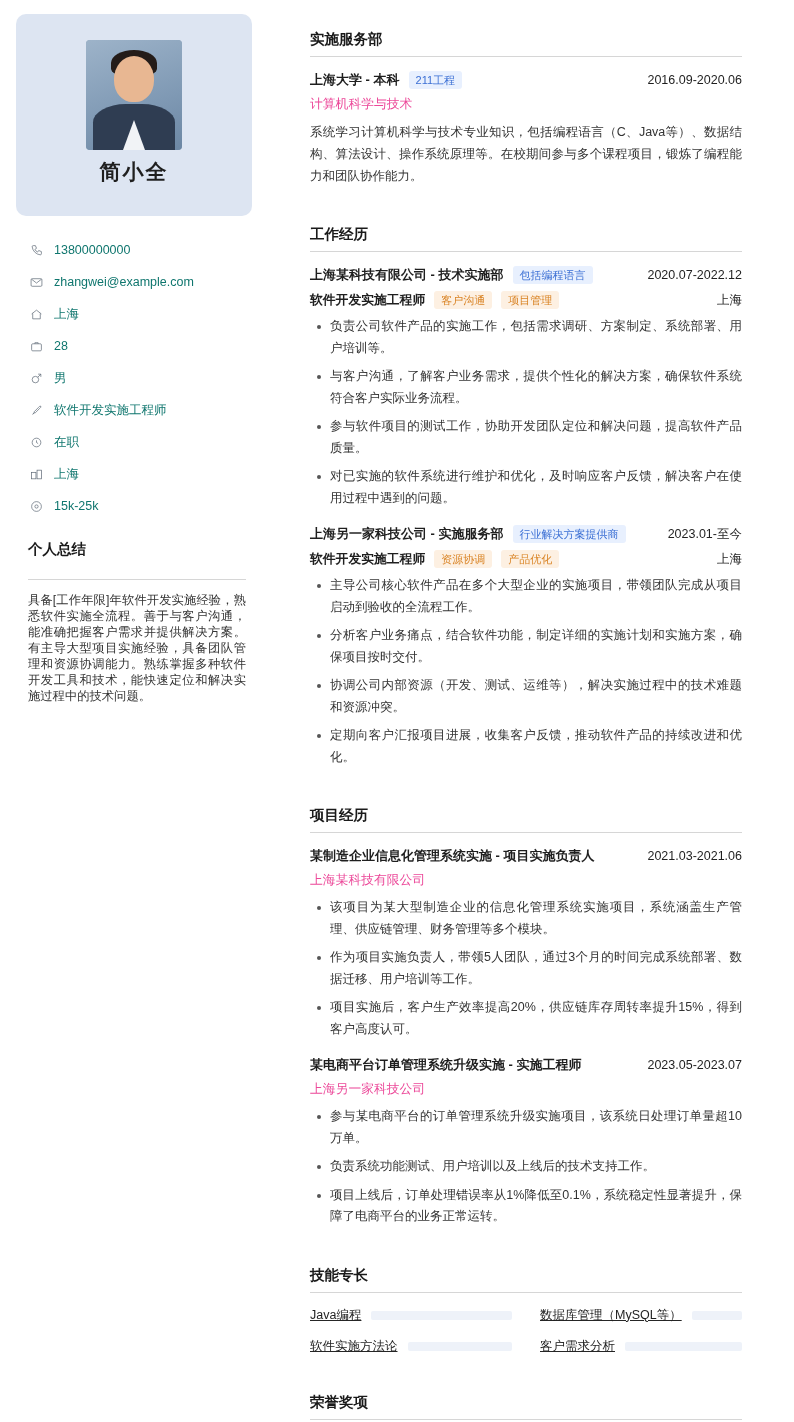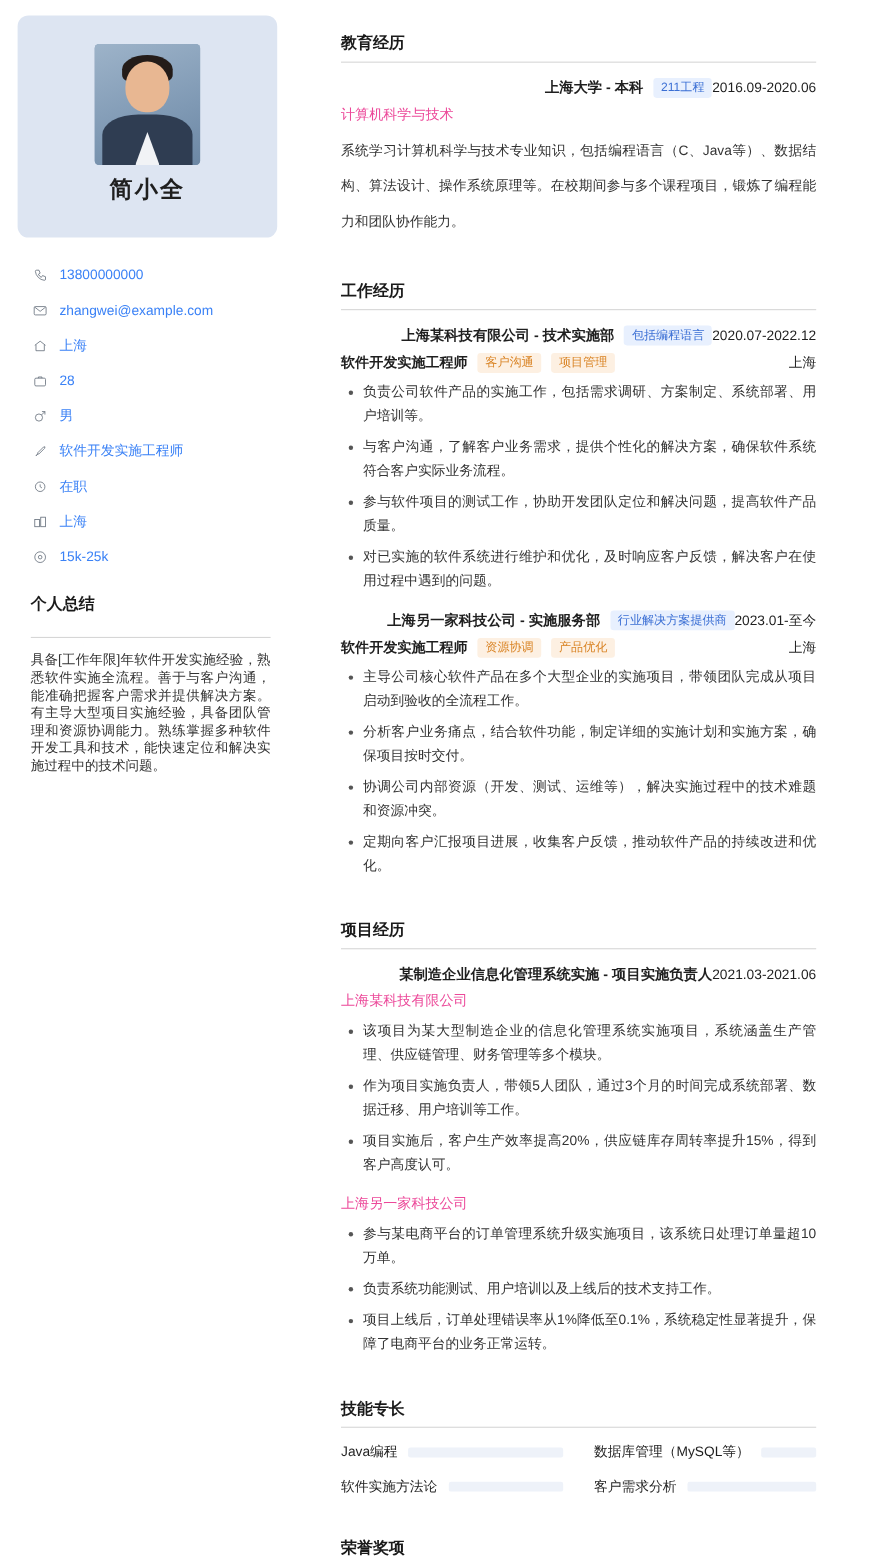--- a/index.html
+++ b/index.html
@@ -72,21 +72,21 @@
     font-weight: 700;
     letter-spacing: 2px;
     color: #1f1f1f;
   }
 
   .contact { margin: 26px 22px 0 28px; }
   .c-row {
     display: flex;
     align-items: flex-start;
     font-size: 12.5px;
-    color: #3b82f6;
+    color: #0f766e;
     margin-bottom: 16px;
     line-height: 16px;
   }
   .c-ico {
     width: 16px; height: 16px;
     margin-right: 10px;
     flex: 0 0 16px;
     color: #6b7786;
     display: flex; align-items: center; justify-content: center;
   }
@@ -122,21 +122,21 @@
     border-bottom: 1px solid #d6d6d6;
     margin-bottom: 14px;
     margin-top: 38px;
   }
   .sec-title.first { margin-top: 0; }
 
   .entry { margin-bottom: 16px; }
   .entry-head {
     display: flex;
     align-items: center;
-    justify-content: flex-end;
+    justify-content: space-between;
     margin-bottom: 7px;
   }
   .entry-head-left { display: flex; align-items: center; flex-wrap: wrap; gap: 9px; }
   .entry-title { font-size: 13px; font-weight: 700; color: #1f1f1f; }
   .entry-date { font-size: 12.5px; font-weight: 400; color: #1f1f1f; white-space: nowrap; }
   .tag {
     font-size: 11px;
     padding: 2px 7px;
     border-radius: 3px;
     background: #e8f0fe;
@@ -149,21 +149,21 @@
     align-items: center;
     justify-content: space-between;
     margin-bottom: 7px;
   }
   .sub-row-left { display: flex; align-items: center; gap: 9px; flex-wrap: wrap; }
   .sub-title { font-size: 12.8px; font-weight: 700; color: #1f1f1f; }
   .sub-right { font-size: 12.5px; color: #1f1f1f; }
   .plain-line { font-size: 12.8px; font-weight: 400; color: #ec4899; margin-bottom: 8px; }
   .para {
     font-size: 12.5px;
-    line-height: 32px;
+    line-height: 22px;
     color: #333;
     text-align: justify;
     margin-bottom: 4px;
   }
   ul.bullets { list-style: none; margin: 0 0 2px 0; padding: 0; }
   ul.bullets li {
     position: relative;
     padding-left: 20px;
     font-size: 12.5px;
     line-height: 21.5px;
@@ -181,21 +181,21 @@
   }
 
   
   .skills-grid {
     display: grid;
     grid-template-columns: 1fr 1fr;
     column-gap: 28px;
     row-gap: 14px;
     margin-bottom: 6px;
   }
-  .skill { display: flex; align-items: center; gap: 10px; }
+  .skill { display: flex; align-items: center; gap: 10px; text-decoration: underline; }
   .skill-name { font-size: 12.5px; color: #1f1f1f; white-space: nowrap; }
   .skill-bar {
     flex: 1;
     height: 9px;
     background: #eef2f9;
     border-radius: 2px;
     overflow: hidden;
     min-width: 40px;
   }
   .skill-fill { height: 100%; background: #cfdcf0; }
@@ -334,21 +334,21 @@
     <div class="sec-left">
       <div class="sec-left-title">个人总结</div>
       <div class="summary">具备[工作年限]年软件开发实施经验，熟悉软件实施全流程。善于与客户沟通，能准确把握客户需求并提供解决方案。有主导大型项目实施经验，具备团队管理和资源协调能力。熟练掌握多种软件开发工具和技术，能快速定位和解决实施过程中的技术问题。</div>
     </div>
 
   </aside>
 
   <main class="right">
 
     <section class="section">
-      <div class="sec-title first">教育经历</div>
+      <div class="sec-title first">实施服务部</div>
       <div class="entry">
         <div class="entry-head">
           <div class="entry-head-left">
             <span class="entry-title">上海大学 - 本科</span>
             <span class="tag">211工程</span>
           </div>
           <span class="entry-date">2016.09-2020.06</span>
         </div>
         <div class="plain-line">计算机科学与技术</div>
         <div class="para">系统学习计算机科学与技术专业知识，包括编程语言（C、Java等）、数据结构、算法设计、操作系统原理等。在校期间参与多个课程项目，锻炼了编程能力和团队协作能力。</div>
@@ -419,20 +419,26 @@
         </div>
         <div class="plain-line">上海某科技有限公司</div>
         <ul class="bullets">
           <li>该项目为某大型制造企业的信息化管理系统实施项目，系统涵盖生产管理、供应链管理、财务管理等多个模块。</li>
           <li>作为项目实施负责人，带领5人团队，通过3个月的时间完成系统部署、数据迁移、用户培训等工作。</li>
           <li>项目实施后，客户生产效率提高20%，供应链库存周转率提升15%，得到客户高度认可。</li>
         </ul>
       </div>
 
       <div class="entry">
+        <div class="entry-head">
+          <div class="entry-head-left">
+            <span class="entry-title">某电商平台订单管理系统升级实施 - 实施工程师</span>
+          </div>
+          <span class="entry-date">2023.05-2023.07</span>
+        </div>
         <div class="plain-line">上海另一家科技公司</div>
         <ul class="bullets">
           <li>参与某电商平台的订单管理系统升级实施项目，该系统日处理订单量超10万单。</li>
           <li>负责系统功能测试、用户培训以及上线后的技术支持工作。</li>
           <li>项目上线后，订单处理错误率从1%降低至0.1%，系统稳定性显著提升，保障了电商平台的业务正常运转。</li>
         </ul>
       </div>
     </section>
 
     <section class="section">

